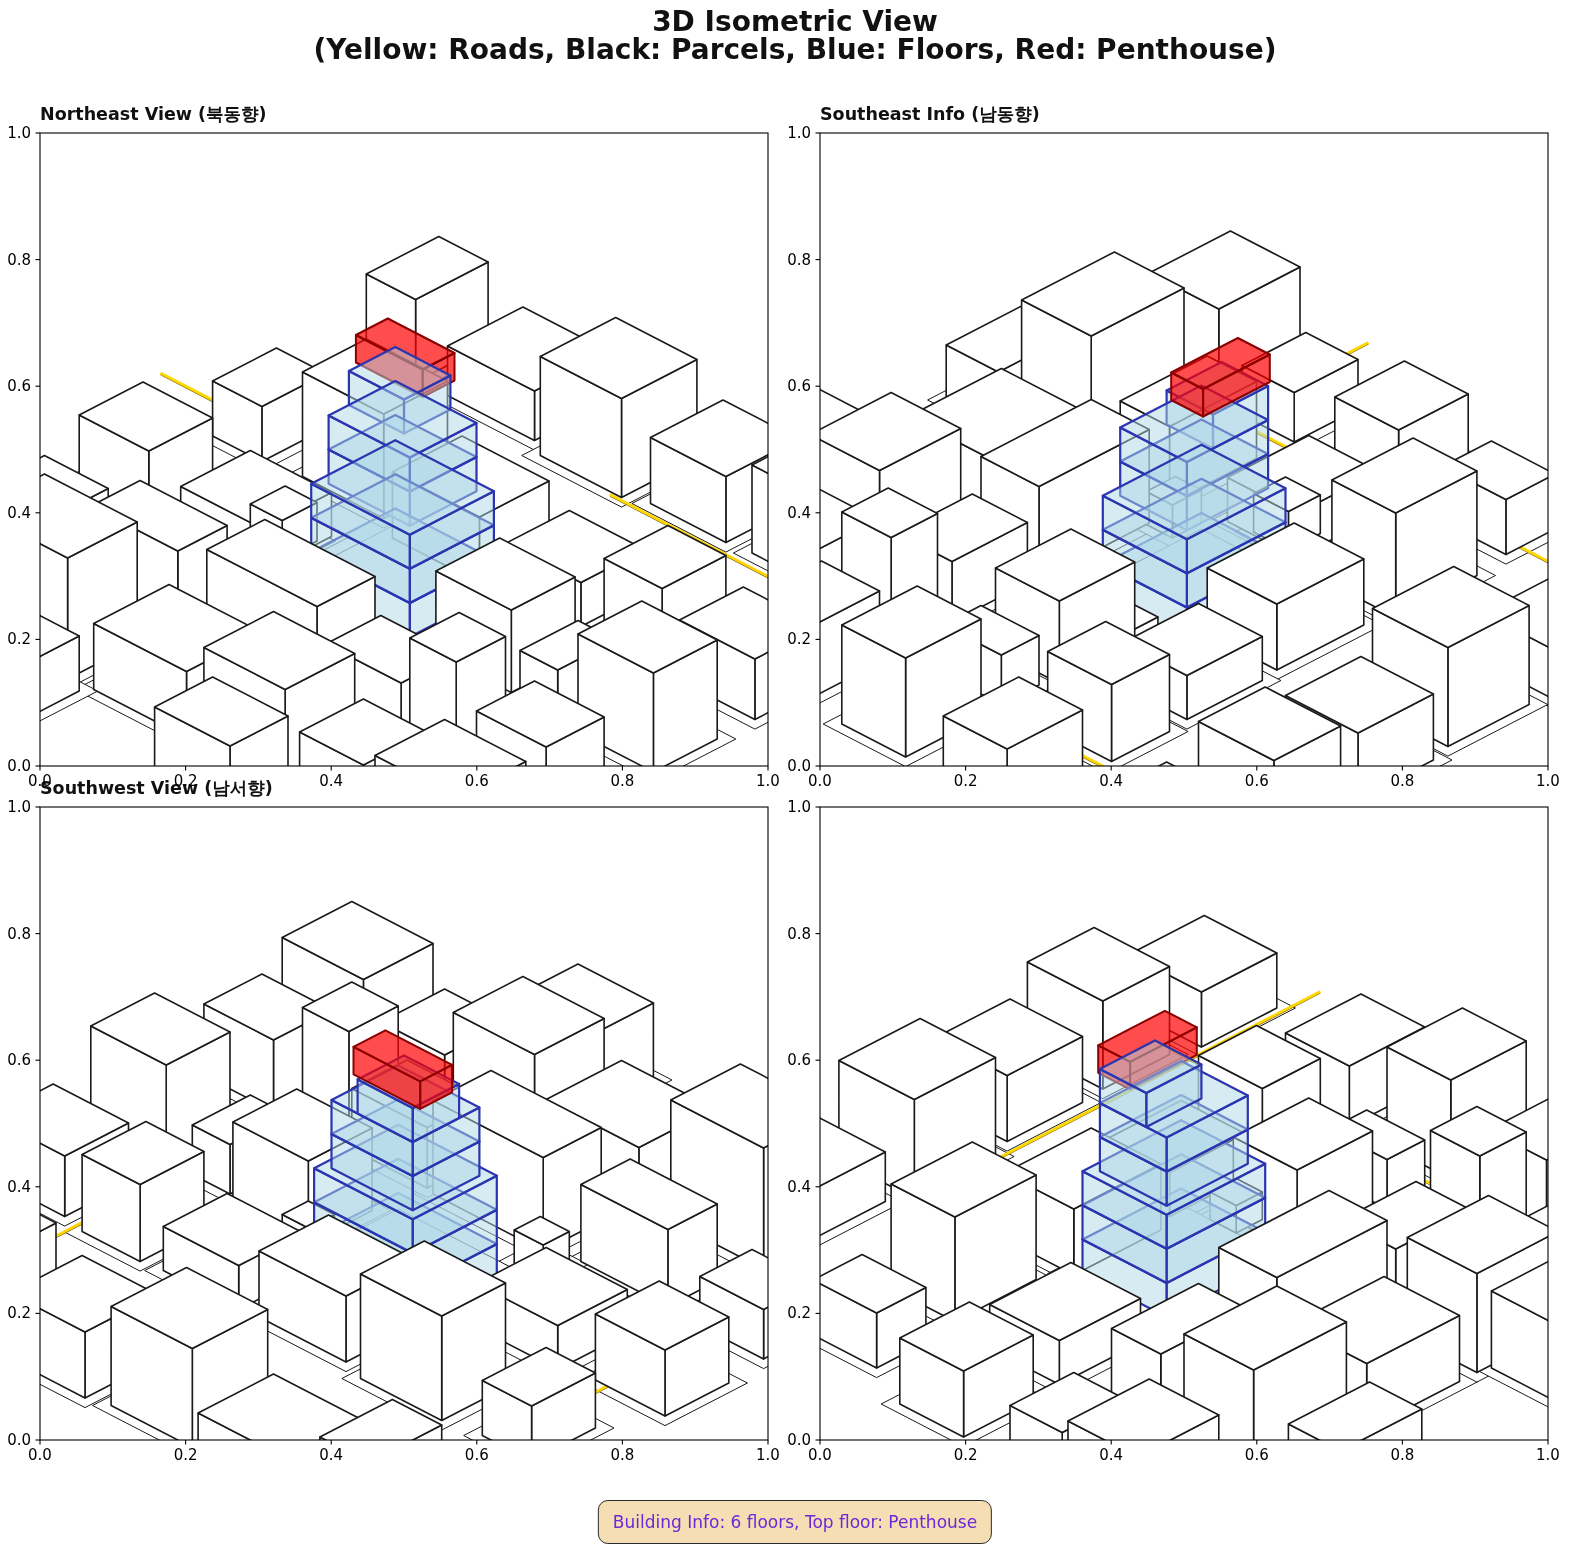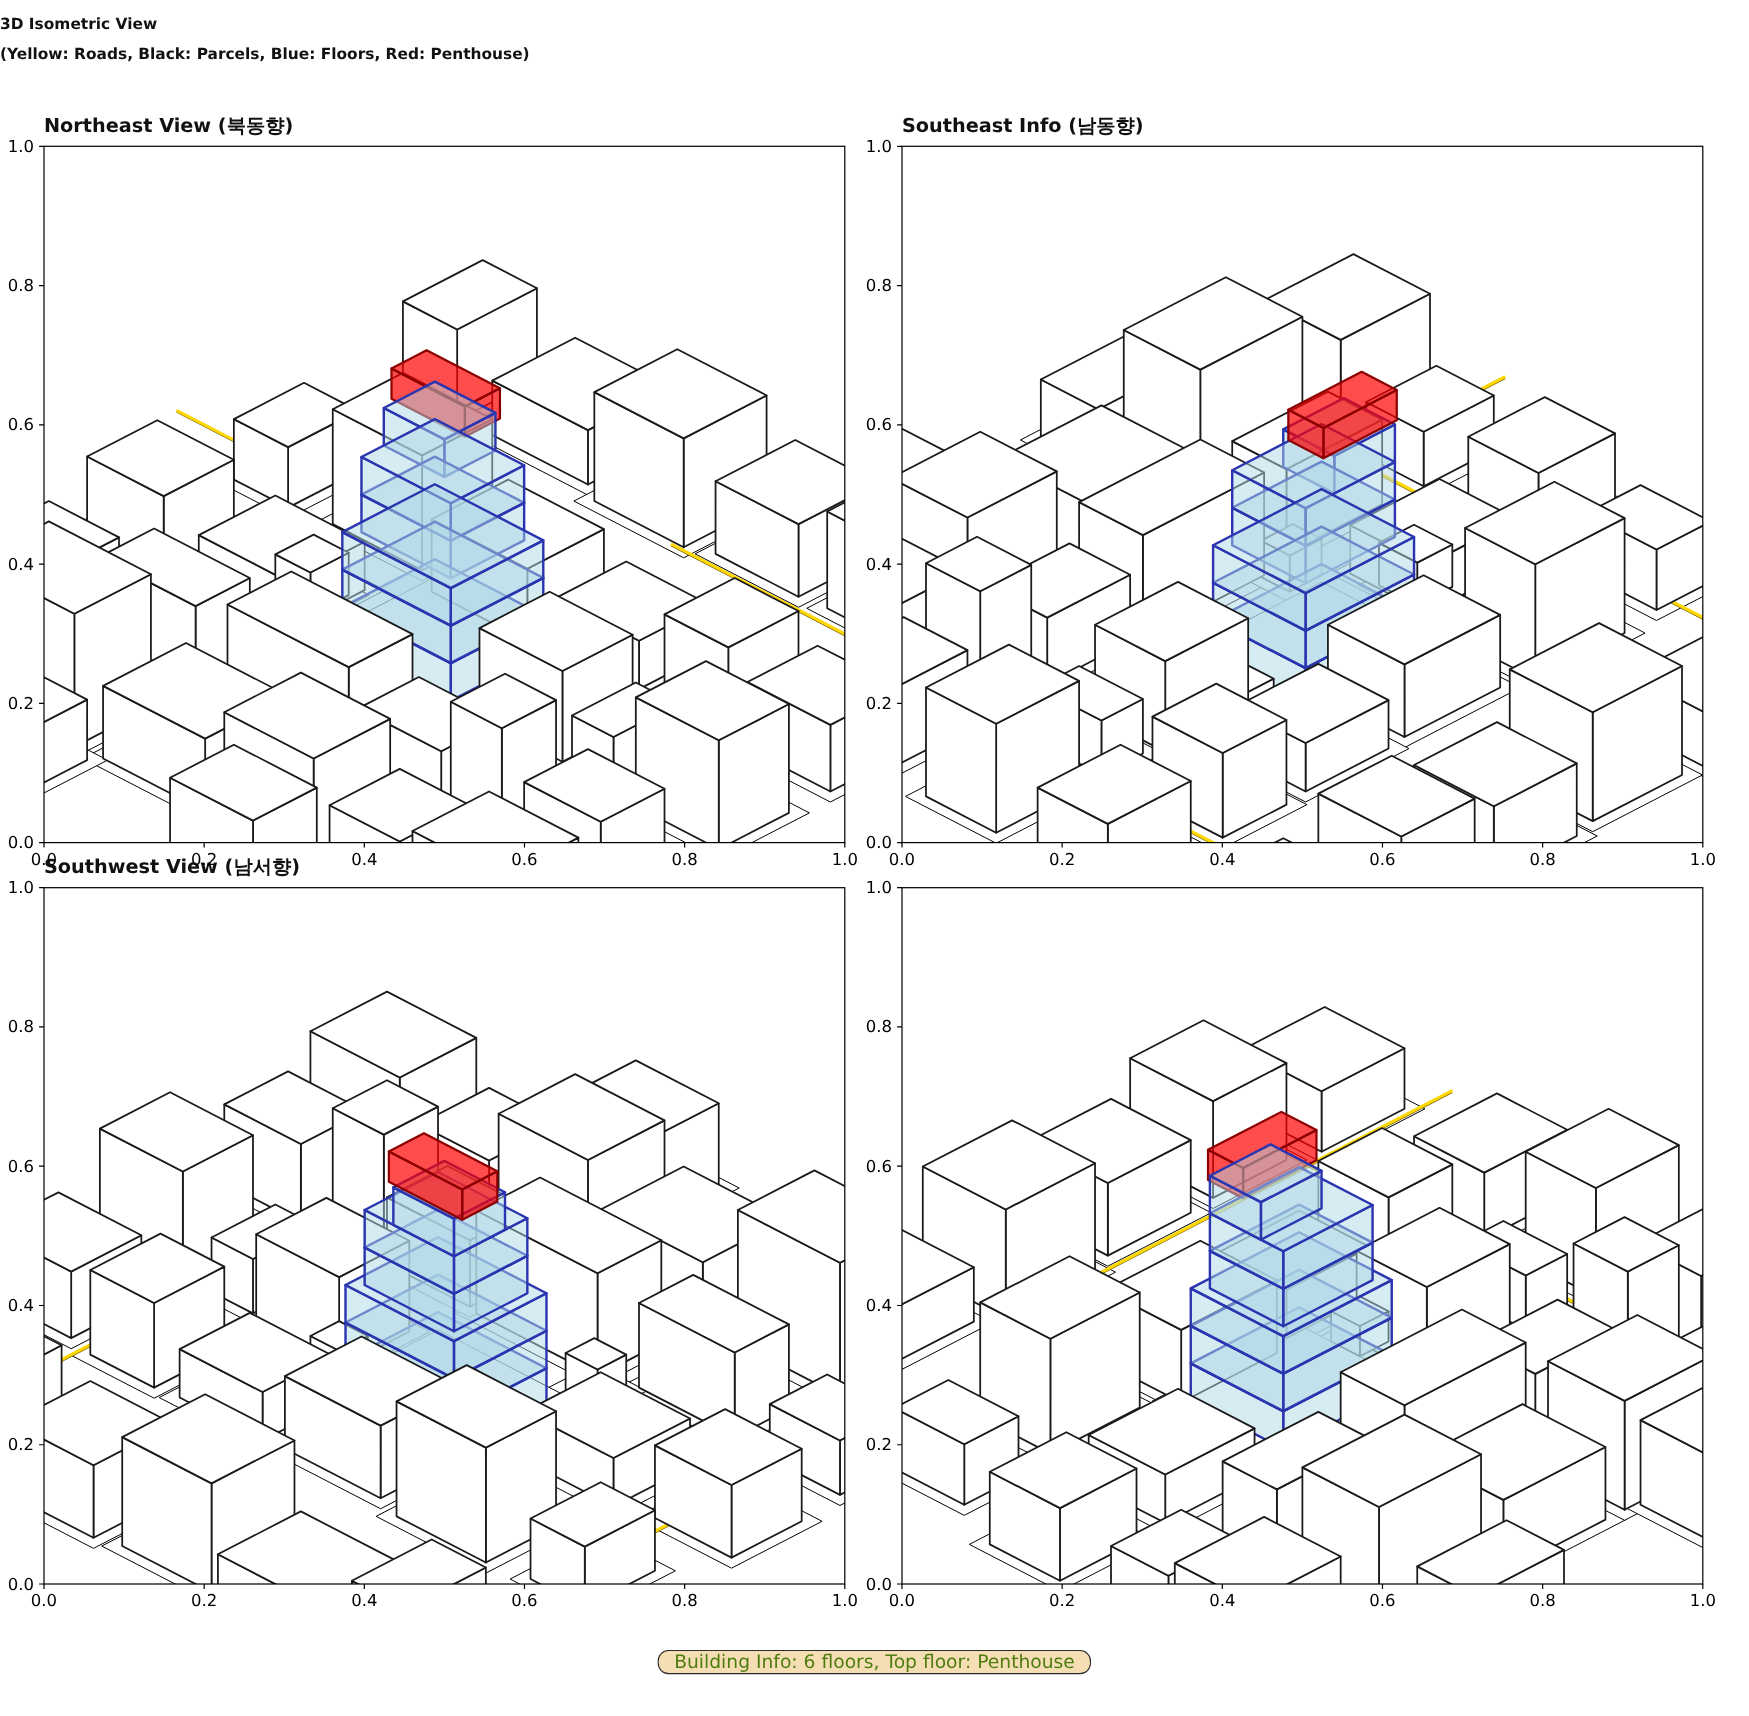--- a/index.html
+++ b/index.html
@@ -1,26 +1,26 @@
 <!DOCTYPE html>
 <html><head>
 <meta charset="utf-8">
 <style>
   * { margin:0; padding:0; box-sizing:border-box; }
   html,body { width:1590px; height:1560px; background:#ffffff;
     font-family:"DejaVu Sans","Liberation Sans",sans-serif; color:#111; }
   #figure { position:relative; width:1590px; height:1560px; background:#fff; overflow:hidden; }
-  .fig-title { position:absolute; left:0; top:8px; width:1590px; text-align:left;
-    font-size:14px; font-weight:bold; line-height:28px; }
+  .fig-title { position:absolute; left:0; top:8px; width:1590px; text-align:center;
+    font-size:28px; font-weight:bold; line-height:28px; }
   .panel-title { position:absolute; width:728px; text-align:left;
     font-size:17.5px; font-weight:bold; }
   .panel-svg { position:absolute; }
   .annotation { position:absolute; top:1500px; left:50%; transform:translateX(-50%);
     background:#F5DEB3; border:1.6px solid #2b2b2b; border-radius:10px;
-    padding:0 14px; font-size:17px; color:#4d7c0f; white-space:nowrap; }
+    padding:11px 14px; font-size:17px; color:#6d28d9; white-space:nowrap; }
 </style>
 </head>
 <body>
 
 <div id="figure">
 
   <div class="fig-title">
     <div>3D Isometric View</div>
     <div>(Yellow: Roads, Black: Parcels, Blue: Floors, Red: Penthouse)</div>
   </div>

